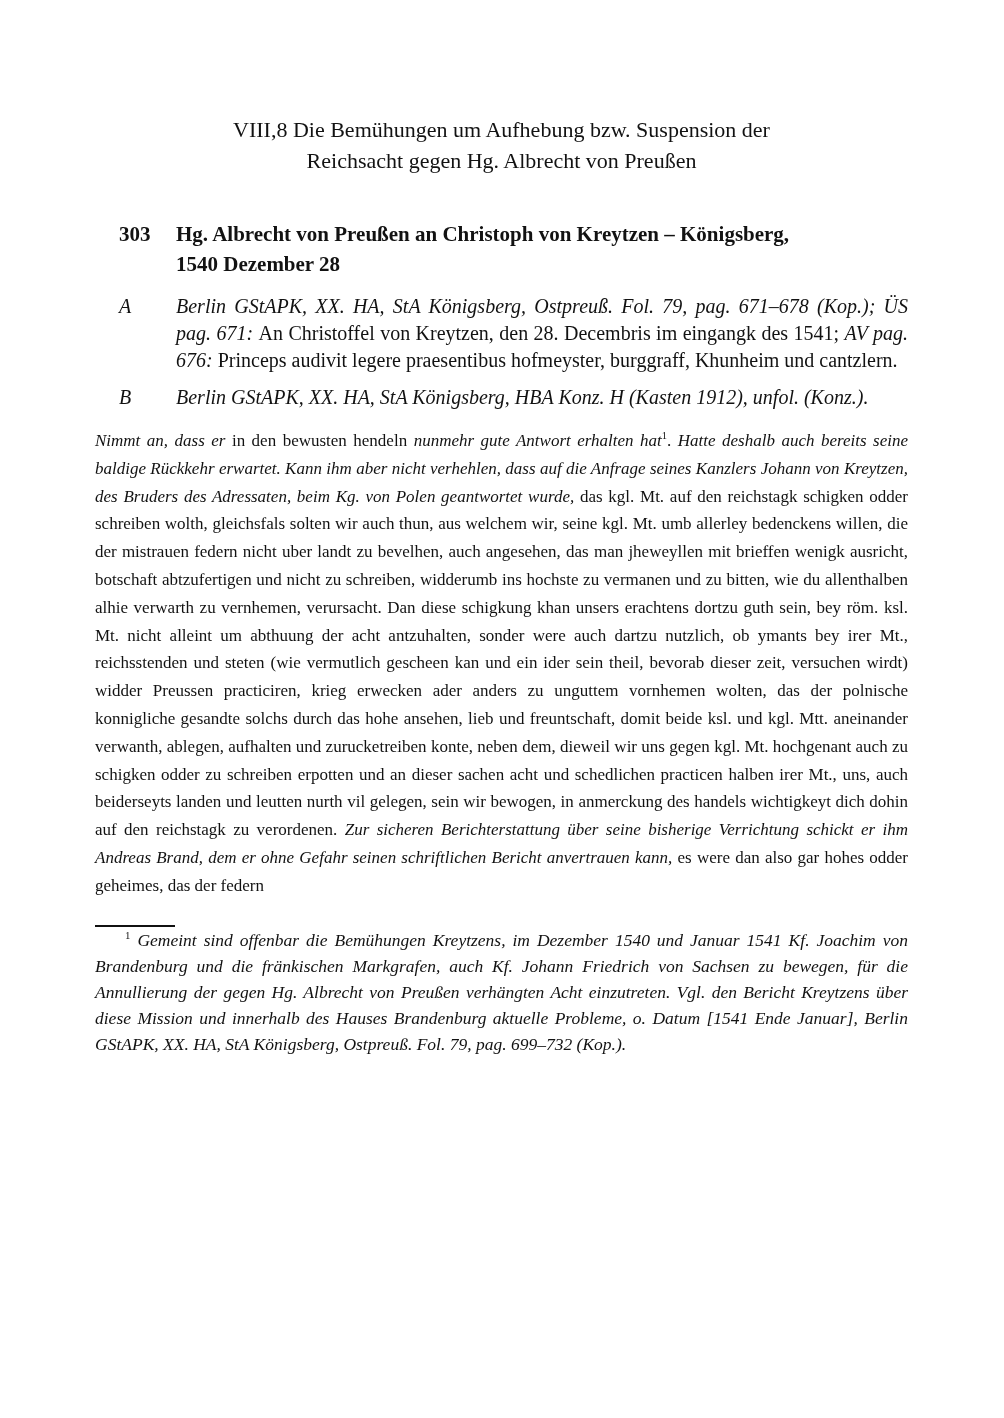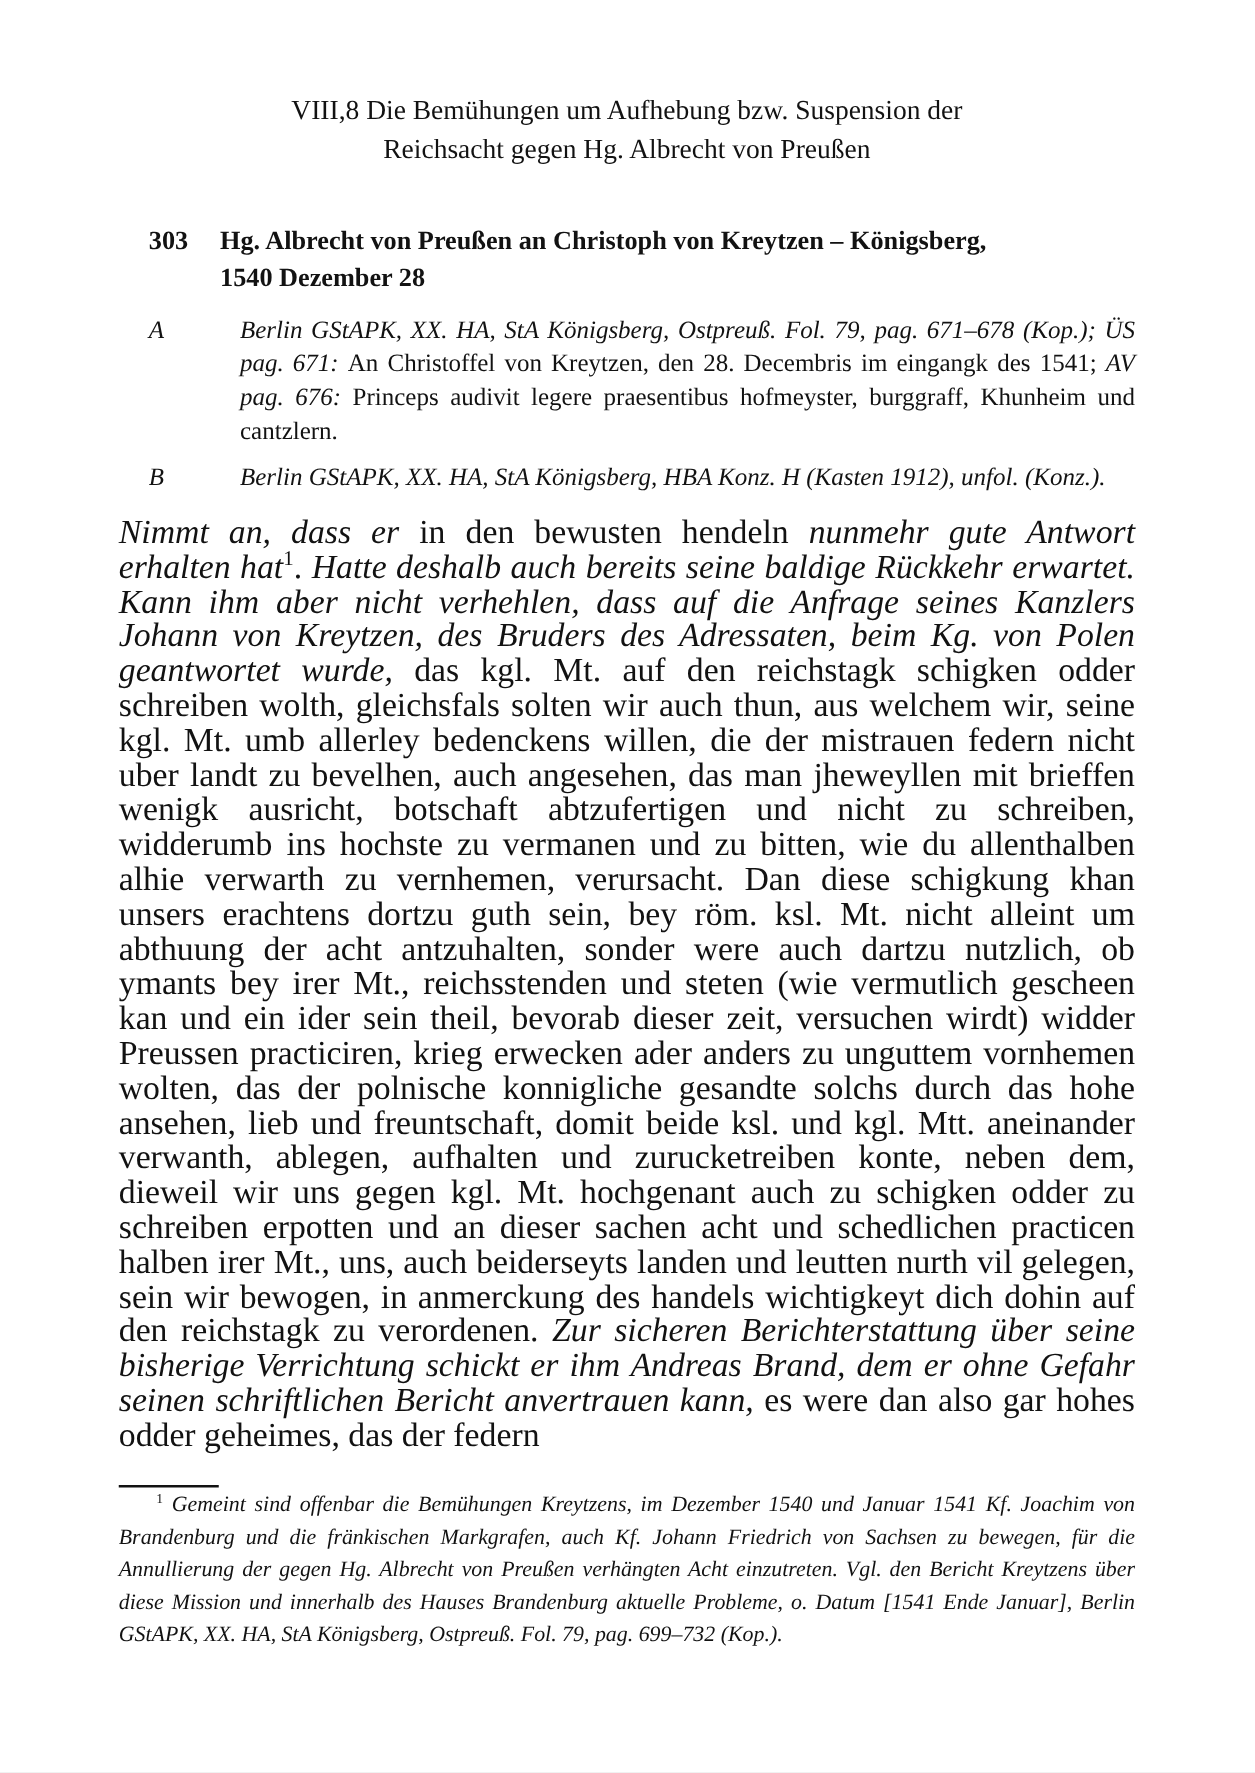--- a/index.html
+++ b/index.html
@@ -9,21 +9,21 @@
   }
   .page {
     position: relative;
     width: 1004px;
     height: 1418px;
     margin: 0 auto;
     background: #ffffff;
     color: #121212;
     font-family: "Liberation Serif", "DejaVu Serif", serif;
     box-sizing: border-box;
-    padding: 72px 96px 0 95px;
+    padding: 114px 96px 0 95px;
     overflow: hidden;
   }
   .section-heading {
     font-size: 22px;
     font-weight: normal;
     line-height: 31px;
     text-align: center;
     white-space: pre-line;
     margin: 0 0 43px 0;
   }
@@ -45,26 +45,25 @@
   .source-row {
     display: flex;
     font-size: 20px;
     line-height: 27px;
     margin: 0 0 10px 0;
   }
   .source-label { font-style: italic; }
   .source-text {
     text-align: justify;
     flex: 1 1 auto;
-    margin-left: 16px;
   }
   .it { font-style: italic; }
   .body-par {
     margin: 16px 0 0 0;
-    font-size: 27px;
+    font-size: 17px;
     line-height: 27.8px;
     text-align: justify;
   }
   sup {
     font-size: 0.62em;
     vertical-align: super;
     line-height: 0;
     font-style: normal;
   }
   .footnote-sep {

